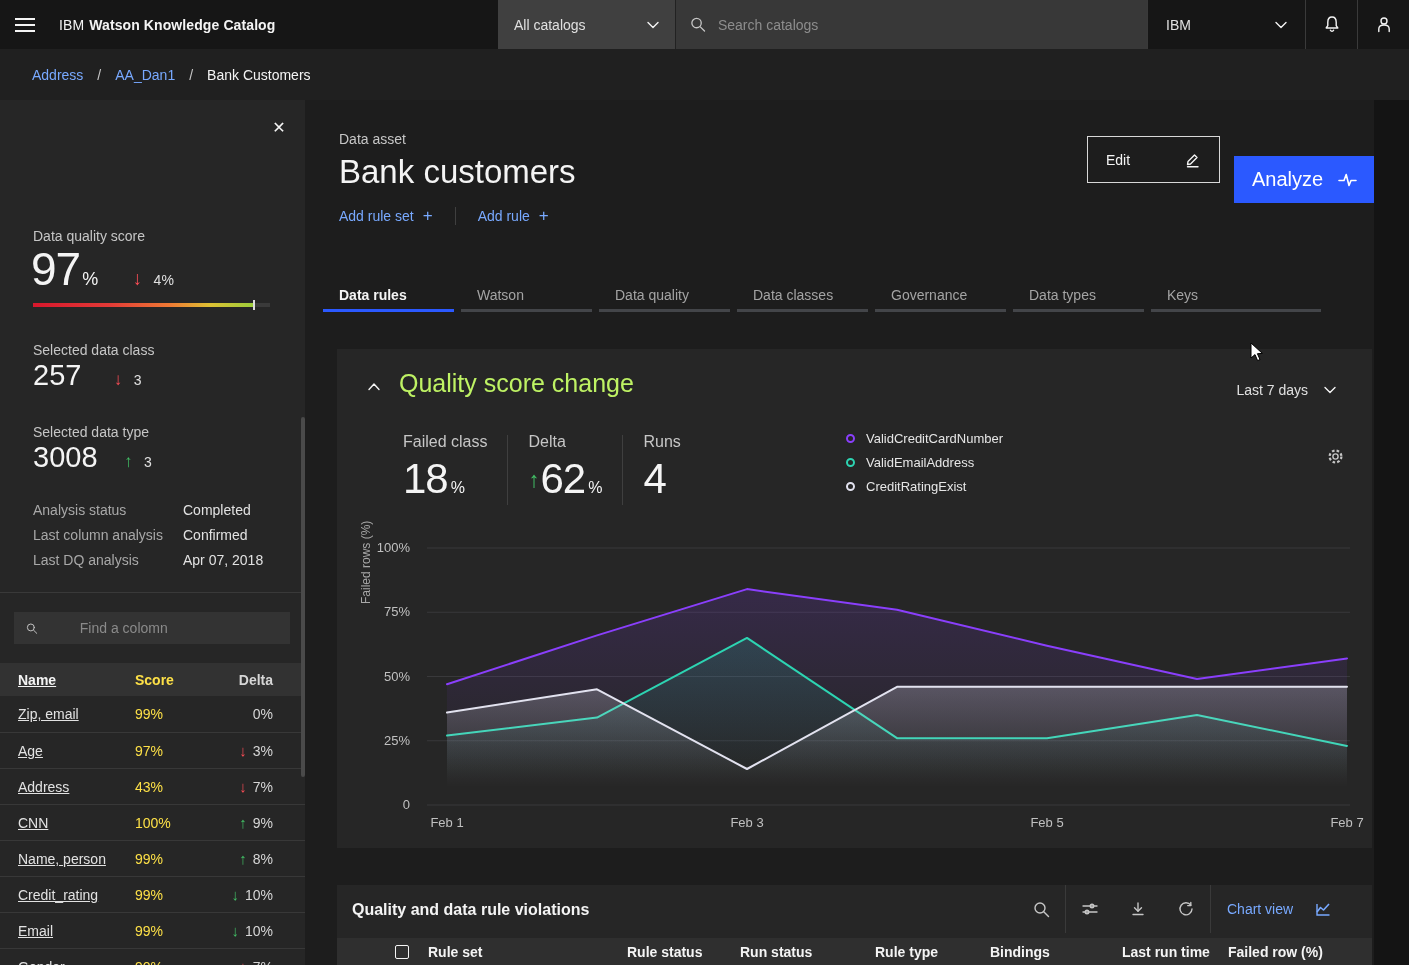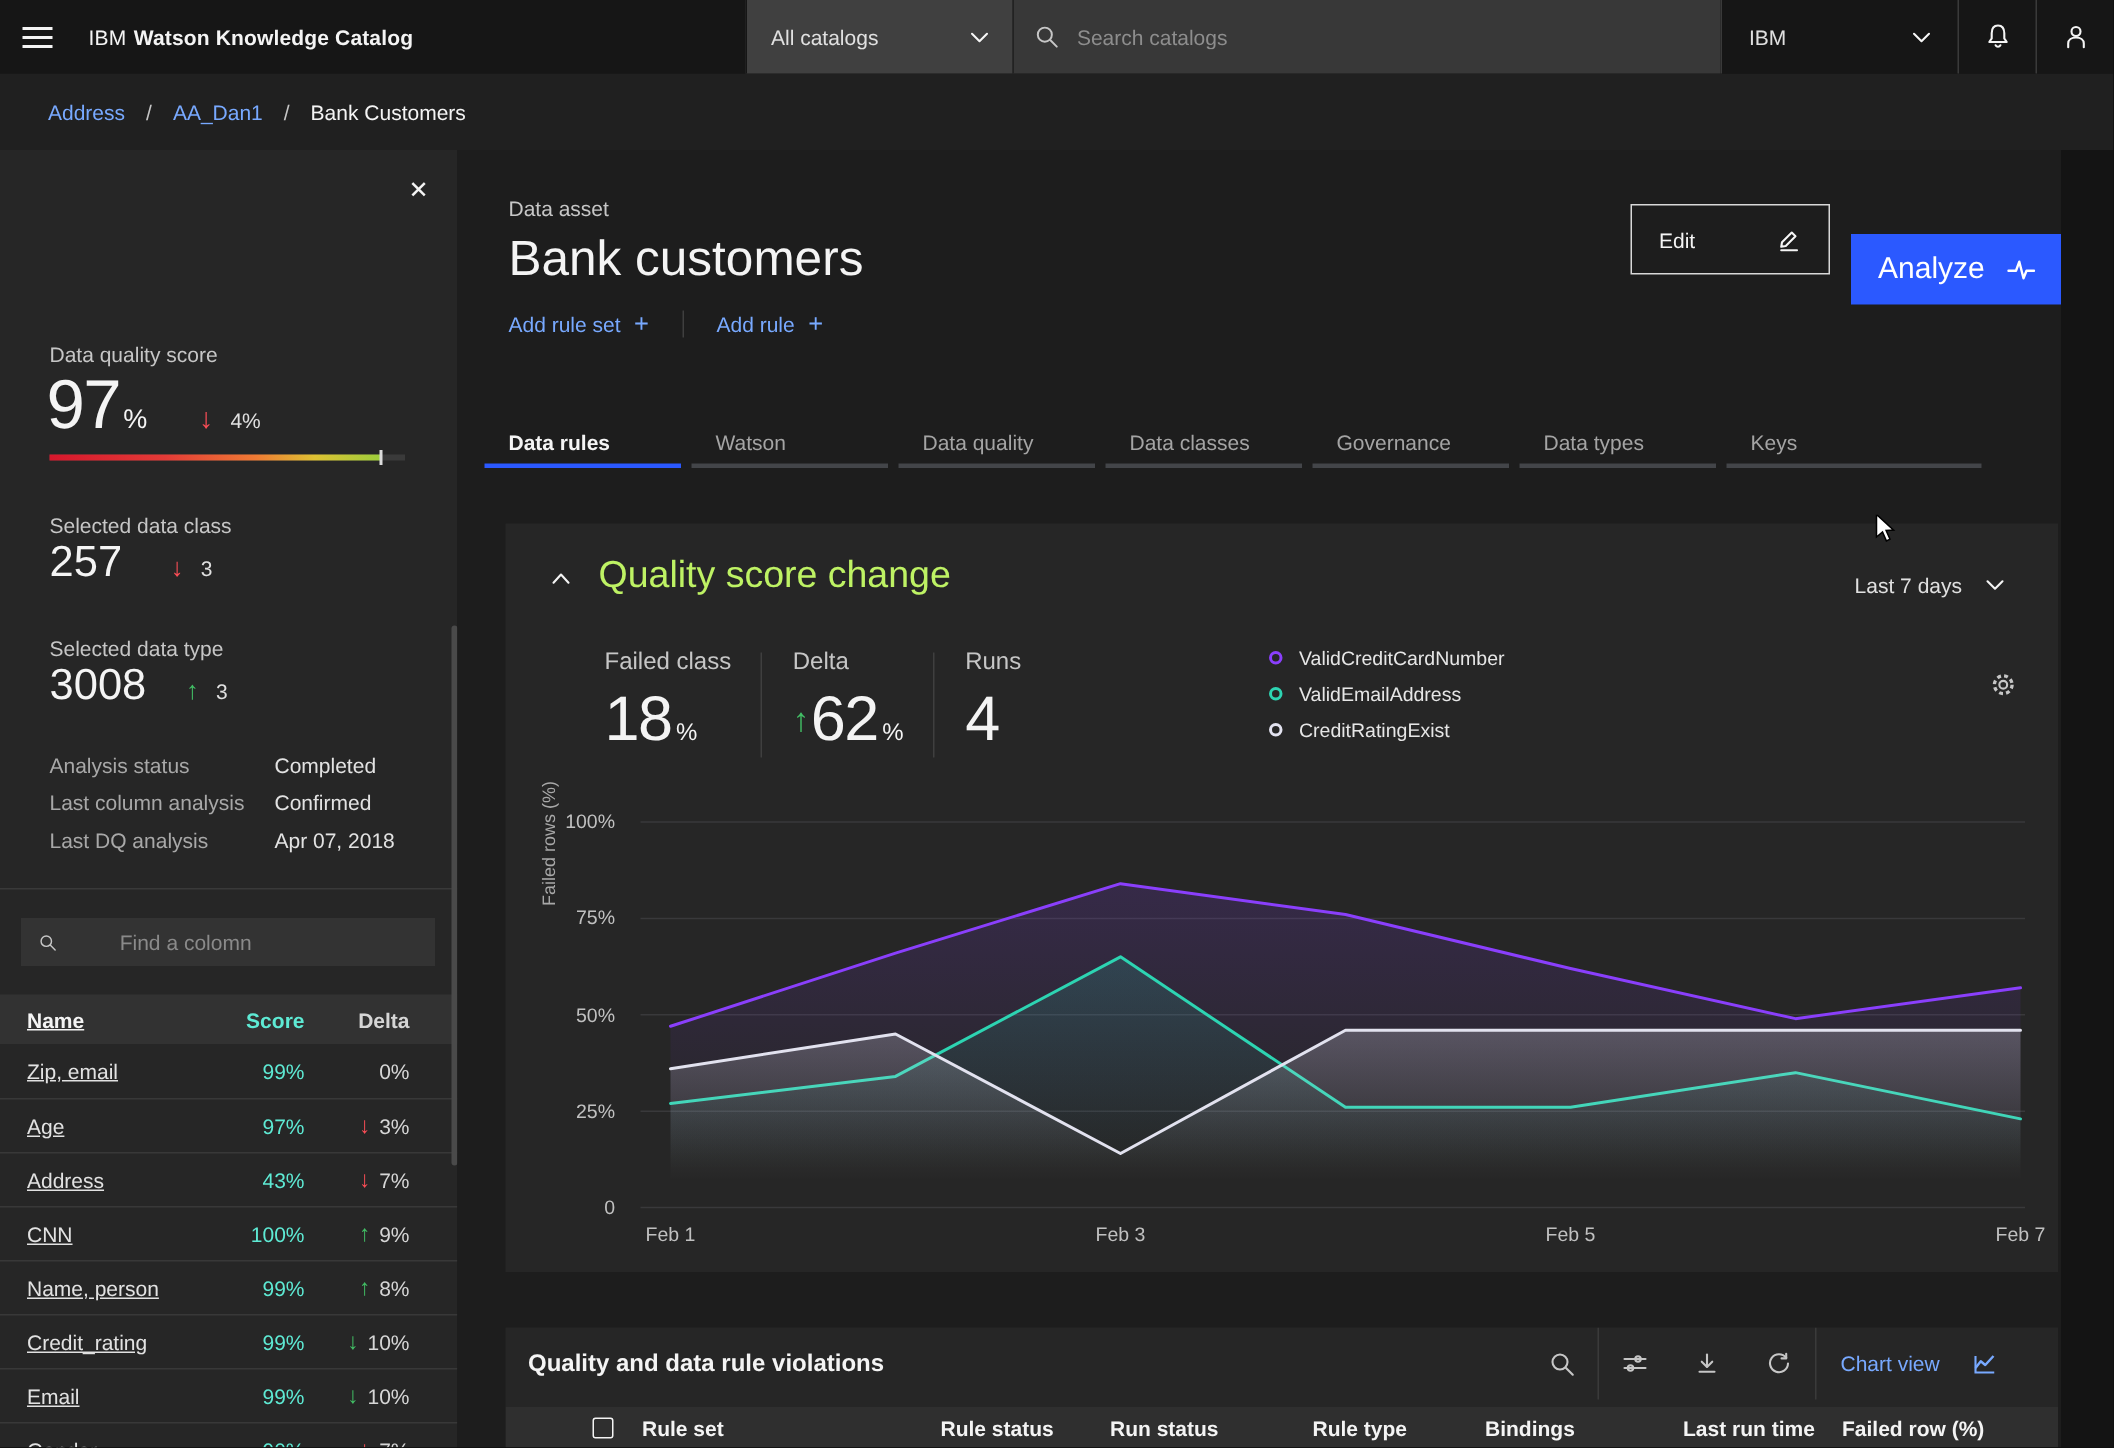--- a/index.html
+++ b/index.html
@@ -52,21 +52,21 @@
   .s-value { color:#e2e2e2; }
   .sb-divider { position:absolute; left:0; top:492px; width:305px; height:1px; background:#393939; }
   .sb-search { position:absolute; left:14px; top:512px; width:276px; height:32px; background:#333333; display:flex; align-items:center; gap:10px; padding:0 12px; }
   .sb-search input { background:transparent; border:none; outline:none; color:#e0e0e0; font-size:14px; width:100%; font-family:inherit;margin-left:32px; }
   .sb-search input::placeholder { color:#8a8a8a; }
   .col-table { position:absolute; left:0; top:563px; width:305px; }
   .col-head { height:33px; background:#323232; display:flex; align-items:center; font-weight:700; font-size:14px; color:#f4f4f4; }
   .col-row { height:36px; display:flex; align-items:center; font-size:14px; color:#e2e2e2; border-top:1px solid #383838; cursor:pointer; }
   .col-row:first-of-type { border-top:none; }
   .c-name { width:135px; padding-left:18px;text-decoration:underline; }
-  .c-score { width:68px; text-align:right; color:#5eead4; }
+  .c-score { width:68px; text-align:left; color:#fde047; }
   .c-delta { width:70px; text-align:right; color:#d6d6d6; display:flex; justify-content:flex-end; align-items:center; gap:6px; }
   .c-delta .arr { font-size:15px; }
   .sb-scroll { position:absolute; right:0; top:317px; width:4px; height:360px; background:#4a4a4a; border-radius:2px; }
 
   
   .main { position:absolute; left:305px; top:100px; width:1069px; height:865px; background:#1d1d1d; }
   .right-strip { position:absolute; left:1374px; top:100px; width:35px; height:865px; background:#141414; }
   .asset-label { position:absolute; left:34px; top:31px; font-size:14px; color:#c6c6c6; }
   .asset-title { position:absolute; left:34px; top:53px; font-size:33px; font-weight:300; color:#f4f4f4; }
   .add-links { position:absolute; left:34px; top:106px; display:flex; align-items:center; font-size:14px; }

